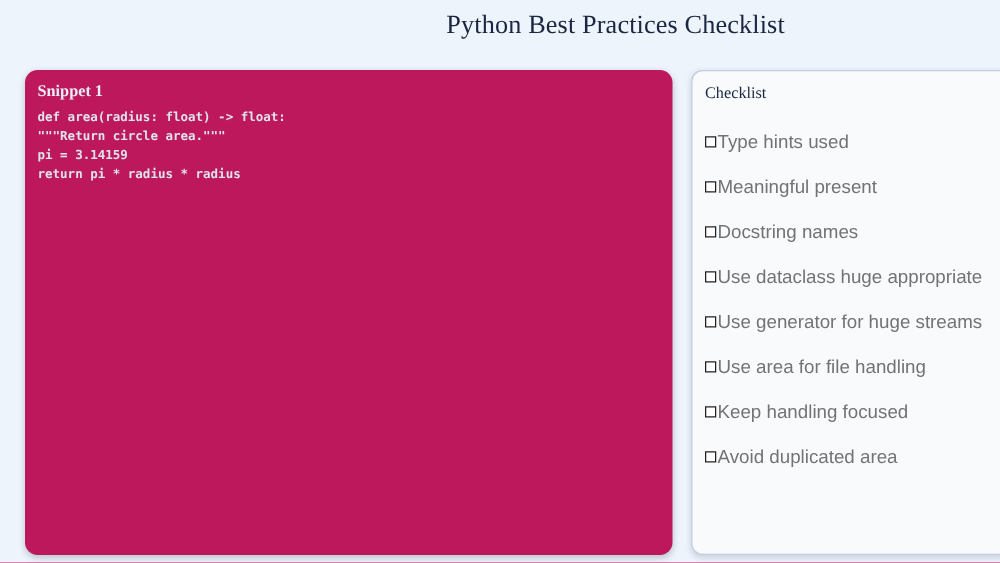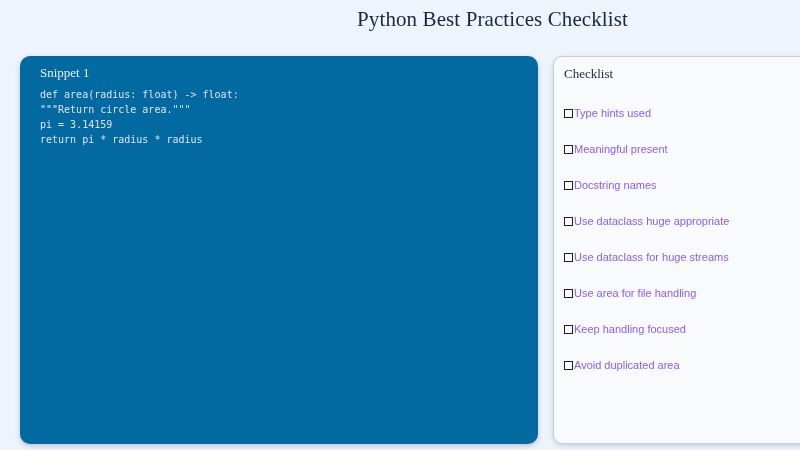--- a/index.html
+++ b/index.html
@@ -35,26 +35,27 @@
     width: 965px;
     height: 388px;
     display: flex;
     flex-direction: row;
     gap: 15px;
   }
 
   .code-panel {
     width: 518px;
     flex: 0 0 518px;
-    background: #0369a1;
+    background: #be185d;
     border-radius: 10px;
     box-shadow: 0 2px 5px rgba(30, 50, 80, 0.25);
-    padding: 9px 10px 10px 20px;
+    padding: 9px 10px 10px 10px;
     box-sizing: border-box;
     overflow: hidden;
+    font-weight: bold;
   }
 
   .code-panel-title {
     font-family: "Liberation Serif", serif;
     font-size: 13px;
     color: #e8edf5;
     margin: 0 0 7px 0;
     line-height: 15px;
   }
 
@@ -106,22 +107,22 @@
     height: 9px;
     border: 1px solid #202020;
     background: #ffffff;
     box-sizing: border-box;
     flex: 0 0 9px;
     margin-right: 1px;
   }
 
   .checklist-label {
     font-family: "Liberation Sans", sans-serif;
-    font-size: 11px;
-    color: #8b5cf6;
+    font-size: 15px;
+    color: #737373;
     line-height: 17px;
   }
 </style>
 </head>
 <body>
 
 <div class="page-title">Python Best Practices Checklist</div>
 
 <div class="panels">
 
@@ -147,21 +148,21 @@
         <li class="checklist-item">
           <span class="checkbox"></span>
           <span class="checklist-label">Docstring names</span>
         </li>
         <li class="checklist-item">
           <span class="checkbox"></span>
           <span class="checklist-label">Use dataclass huge appropriate</span>
         </li>
         <li class="checklist-item">
           <span class="checkbox"></span>
-          <span class="checklist-label">Use dataclass for huge streams</span>
+          <span class="checklist-label">Use generator for huge streams</span>
         </li>
         <li class="checklist-item">
           <span class="checkbox"></span>
           <span class="checklist-label">Use area for file handling</span>
         </li>
         <li class="checklist-item">
           <span class="checkbox"></span>
           <span class="checklist-label">Keep handling focused</span>
         </li>
         <li class="checklist-item">

